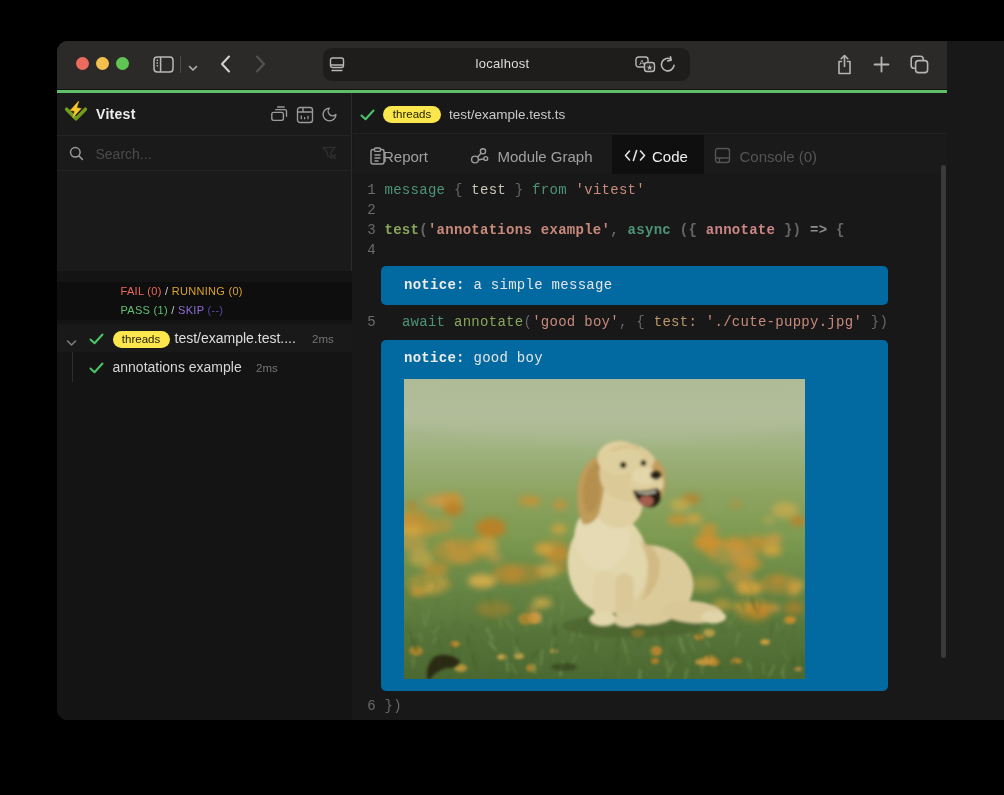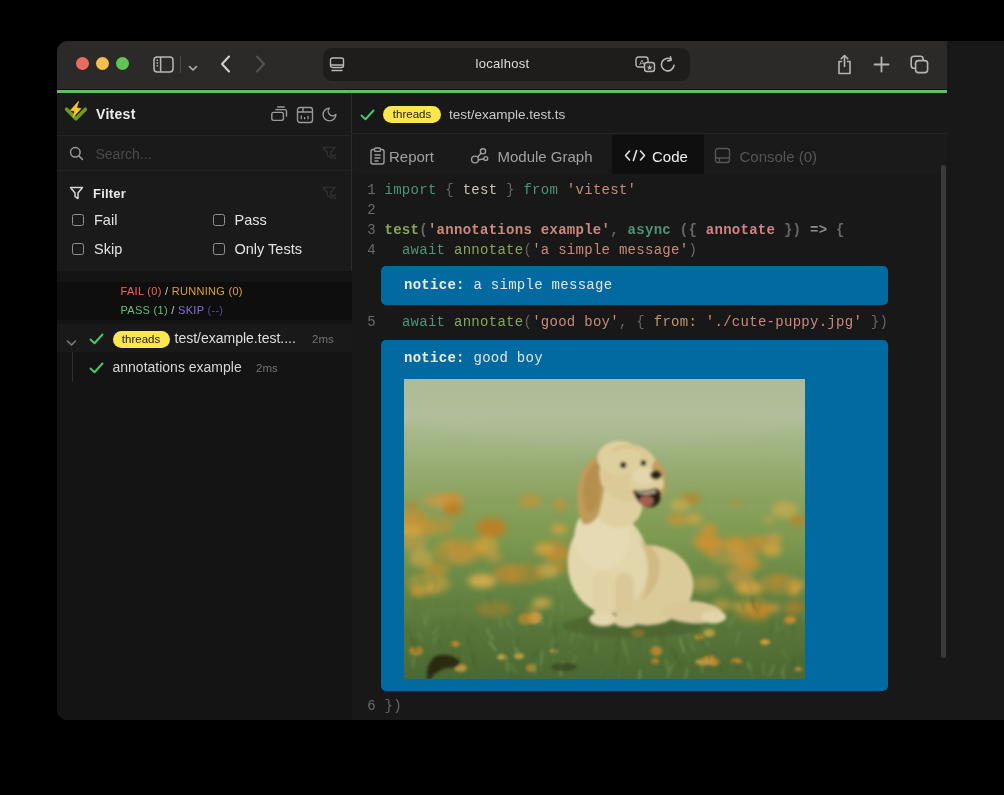--- a/index.html
+++ b/index.html
@@ -124,40 +124,20 @@
             <circle cx="6.3" cy="6.3" r="4.8"></circle>
             <line x1="9.9" y1="9.9" x2="13.5" y2="13.5"></line>
           </svg></div>
       <div class="abs" style="left:38.5px; top:10px; font-size:14px; color:#4b4b4b;">Search...</div>
       <div class="abs" id="ic-fx1" style="left:265px; top:10px;"><svg width="15" height="14" viewBox="0 0 15 14" fill="none" stroke="#2e2e2e" stroke-width="1.4" stroke-linecap="round" stroke-linejoin="round">
             <path d="M1 1.5 L13 1.5 L8.6 6.8 L8.6 11.5 L5.4 9.6 L5.4 6.8 Z"></path>
             <line x1="9.5" y1="8.5" x2="13.5" y2="12.5"></line>
             <line x1="13.5" y1="8.5" x2="9.5" y2="12.5"></line>
           </svg></div>
     </div>
-    <div class="srow" style="top:78px; height:99.5px;">
-      <div class="abs" id="ic-funnel" style="left:12px; top:15px;"><svg width="15" height="14" viewBox="0 0 15 14" fill="none" stroke="#d5d5d5" stroke-width="1.5" stroke-linecap="round" stroke-linejoin="round">
-            <path d="M1.5 1.5 L13.5 1.5 L9 6.9 L9 12.5 L6 10.6 L6 6.9 Z"></path>
-          </svg></div>
-      <div class="abs" style="left:36px; top:15px; font-size:13px; font-weight:bold; color:#e8e8e8; letter-spacing:0.2px;">Filter</div>
-      <div class="abs" id="ic-fx2" style="left:265px; top:15px;"><svg width="15" height="14" viewBox="0 0 15 14" fill="none" stroke="#2e2e2e" stroke-width="1.4" stroke-linecap="round" stroke-linejoin="round">
-            <path d="M1 1.5 L13 1.5 L8.6 6.8 L8.6 11.5 L5.4 9.6 L5.4 6.8 Z"></path>
-            <line x1="9.5" y1="8.5" x2="13.5" y2="12.5"></line>
-            <line x1="13.5" y1="8.5" x2="9.5" y2="12.5"></line>
-          </svg></div>
-
-      <div class="abs" style="left:14.5px; top:42.5px; width:12px; height:12px; border:1.5px solid #909090; border-radius:2.5px;"></div>
-      <div class="abs" style="left:37px; top:40.5px; font-size:14.5px; color:#e3e3e3;">Fail</div>
-      <div class="abs" style="left:155.5px; top:42.5px; width:12px; height:12px; border:1.5px solid #909090; border-radius:2.5px;"></div>
-      <div class="abs" style="left:177.5px; top:40.5px; font-size:14.5px; color:#e3e3e3;">Pass</div>
-      <div class="abs" style="left:14.5px; top:71.5px; width:12px; height:12px; border:1.5px solid #909090; border-radius:2.5px;"></div>
-      <div class="abs" style="left:37px; top:69.5px; font-size:14.5px; color:#e3e3e3;">Skip</div>
-      <div class="abs" style="left:155.5px; top:71.5px; width:12px; height:12px; border:1.5px solid #909090; border-radius:2.5px;"></div>
-      <div class="abs" style="left:177.5px; top:69.5px; font-size:14.5px; color:#e3e3e3;">Only Tests</div>
-    </div>
     <div class="results">
       <div class="statusblock">
         <div class="abs" style="left:63.5px; top:1px;"><span style="color:#ed6959;">FAIL (0)</span><span style="color:#c9c9c9;"> / </span><span style="color:#dba226;">RUNNING (0)</span></div>
         <div class="abs" style="left:63.5px; top:20px;"><span style="color:#61c073;">PASS (1)</span><span style="color:#c9c9c9;"> / </span><span style="color:#8d6fd6;">SKIP </span><span style="color:#5b48a5;">(--)</span></div>
       </div>
       <div class="abs" style="left:0; top:53.5px; width:295px; height:28px; background:#191919;">
         <div class="abs" id="ic-treechev" style="left:9px; top:9px;"><svg width="11" height="8" viewBox="0 0 11 8" fill="none" stroke="#7d7d7d" stroke-width="1.6" stroke-linecap="round" stroke-linejoin="round">
               <path d="M1.5 2 L5.5 6 L9.5 2"></path>
             </svg></div>
         <div class="abs" style="left:32px; top:7px;"><svg width="15" height="12" viewBox="0 0 15 12" fill="none" stroke="#4cc46a" stroke-width="2" stroke-linecap="round" stroke-linejoin="round">
@@ -188,21 +168,21 @@
     </div>
     <div class="tabs">
       <div class="abs" style="left:259px; top:0; width:92px; height:39.5px; background:#0f0f0f;"></div>
       <div class="abs" id="ic-report" style="left:16px; top:12px;"><svg width="17" height="18" viewBox="0 0 17 18" fill="none" stroke="#9e9e9e" stroke-width="1.4">
             <rect x="2" y="2.5" width="13" height="14.5" rx="2"></rect>
             <rect x="5.5" y="1" width="6" height="3.4" rx="1.2" fill="#1a1a1a"></rect>
             <line x1="5.5" y1="8" x2="11.5" y2="8"></line>
             <line x1="5.5" y1="11" x2="11.5" y2="11"></line>
             <line x1="5.5" y1="14" x2="9.5" y2="14"></line>
           </svg></div>
-      <div class="abs tabtxt" style="left:36px; top:13px;">Report</div>
+      <div class="abs tabtxt" style="left:30px; top:13px;">Report</div>
       <div class="abs" id="ic-module" style="left:117px; top:12px;"><svg width="19" height="18" viewBox="0 0 19 18" fill="none" stroke="#9e9e9e" stroke-width="1.4">
             <circle cx="5" cy="12.5" r="3.4"></circle>
             <circle cx="13" cy="4.3" r="2.6"></circle>
             <circle cx="15.8" cy="11.5" r="1.9"></circle>
             <line x1="7.5" y1="10.2" x2="11" y2="6.3"></line>
             <line x1="8.3" y1="13" x2="13.9" y2="11.8"></line>
           </svg></div>
       <div class="abs tabtxt" style="left:144.5px; top:13px;">Module Graph</div>
       <div class="abs" id="ic-codetab" style="left:271px; top:13px;"><svg width="22" height="13" viewBox="0 0 22 13" fill="none" stroke="#e3e3e3" stroke-width="1.6" stroke-linecap="round" stroke-linejoin="round">
             <path d="M5.5 2 L1.5 6.5 L5.5 11"></path>
@@ -212,28 +192,27 @@
       <div class="abs tabtxt" style="left:299px; top:13px; color:#f0f0f0;">Code</div>
       <div class="abs" id="ic-console" style="left:361px; top:12px;"><svg width="17" height="17" viewBox="0 0 17 17" fill="none" stroke="#555555" stroke-width="1.4">
             <rect x="1.5" y="1.5" width="14" height="14" rx="2.5"></rect>
             <line x1="1.5" y1="11" x2="15.5" y2="11"></line>
             <line x1="5.5" y1="11" x2="5.5" y2="15.5"></line>
           </svg></div>
       <div class="abs tabtxt" style="left:386.5px; top:13px; color:#555555;">Console (0)</div>
     </div>
     <div class="code">
       <div class="ln" style="top:6px;">1<br>2<br>3<br>4</div>
-      <div class="cl" style="top:6px;"><span class="kw">import</span><span class="pun"> { </span><span class="idn">test</span><span class="pun"> } </span><span class="kw">from</span> <span class="str">'vitest'</span></div>
+      <div class="cl" style="top:6px;"><span class="kw">message</span><span class="pun"> { </span><span class="idn">test</span><span class="pun"> } </span><span class="kw">from</span> <span class="str">'vitest'</span></div>
       <div class="cl" style="top:46px;font-weight:bold;"><span class="fn">test</span><span class="pun">(</span><span class="str">'annotations example'</span><span class="pun">,</span> <span class="kw">async</span> <span class="pun">({</span> <span class="par">annotate</span> <span class="pun">})</span> <span class="opr">=&gt;</span> <span class="pun">{</span></div>
-      <div class="cl" style="top:66px;">  <span class="kw">await</span> <span class="fn">annotate</span><span class="pun">(</span><span class="str">'a simple message'</span><span class="pun">)</span></div>
       <div class="panel" style="top:92px; height:39px;">
         <div class="notice" style="top:11px; font-size:14px; font-family:'Liberation Mono',monospace;"><b>notice:</b> a simple message</div>
       </div>
       <div class="ln" style="top:138px;">5</div>
-      <div class="cl" style="top:138px;">  <span class="kw">await</span> <span class="fn">annotate</span><span class="pun">(</span><span class="str">'good boy'</span><span class="pun">,</span> <span class="pun">{</span> <span class="key">from:</span> <span class="str">'./cute-puppy.jpg'</span> <span class="pun">})</span></div>
+      <div class="cl" style="top:138px;">  <span class="kw">await</span> <span class="fn">annotate</span><span class="pun">(</span><span class="str">'good boy'</span><span class="pun">,</span> <span class="pun">{</span> <span class="key">test:</span> <span class="str">'./cute-puppy.jpg'</span> <span class="pun">})</span></div>
       <div class="panel" style="top:166px; height:351px;">
         <div class="notice" style="top:10px; font-size:14px; font-family:'Liberation Mono',monospace;"><b>notice:</b> good boy</div>
         <div class="abs" id="puppy" style="left:23px; top:39px; width:401px; height:300px;"><svg width="401" height="300" viewBox="0 0 401 300">
               <defs>
 <linearGradient id="bg" x1="0" y1="0" x2="0" y2="1">
 <stop offset="0" stop-color="#afbc98"></stop>
 <stop offset="0.12" stop-color="#b4c09e"></stop>
 <stop offset="0.24" stop-color="#a2b583"></stop>
 <stop offset="0.38" stop-color="#90a664"></stop>
 <stop offset="0.52" stop-color="#7f9c52"></stop>

